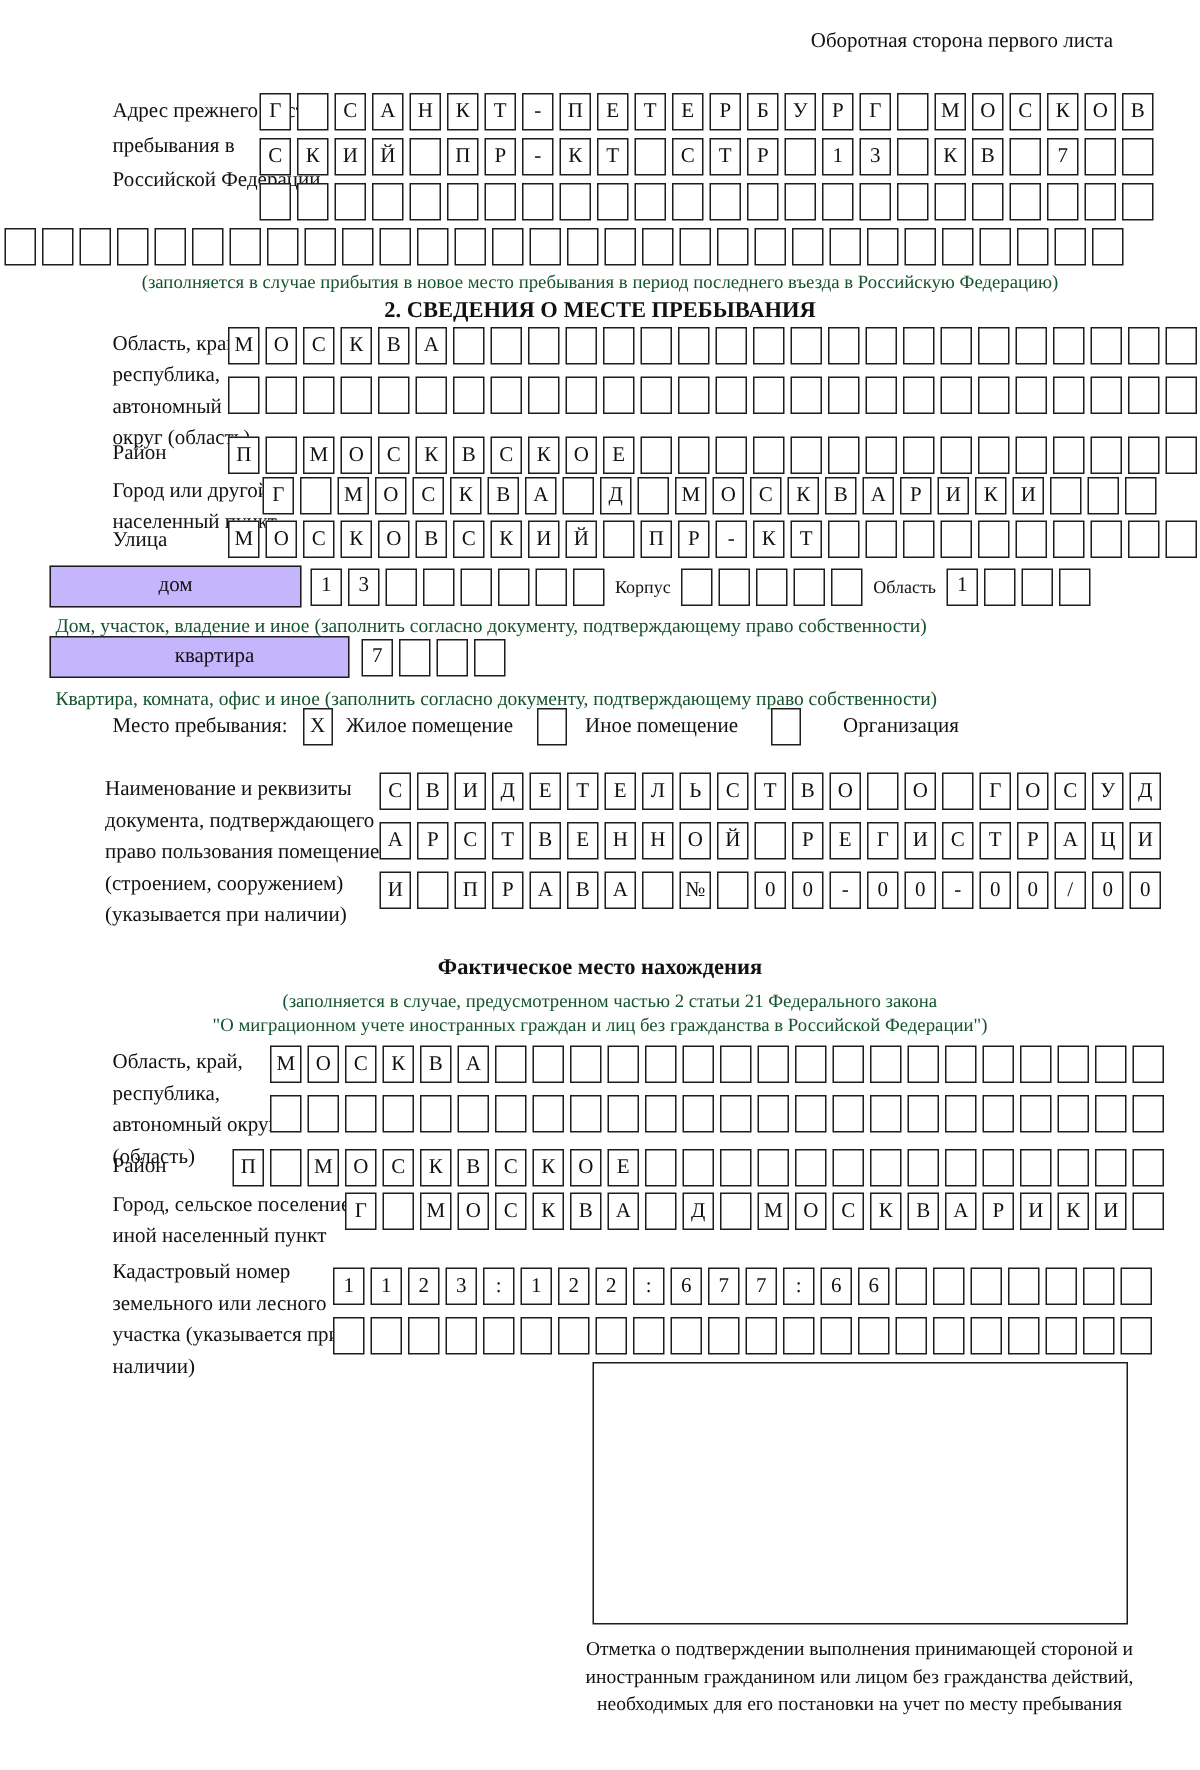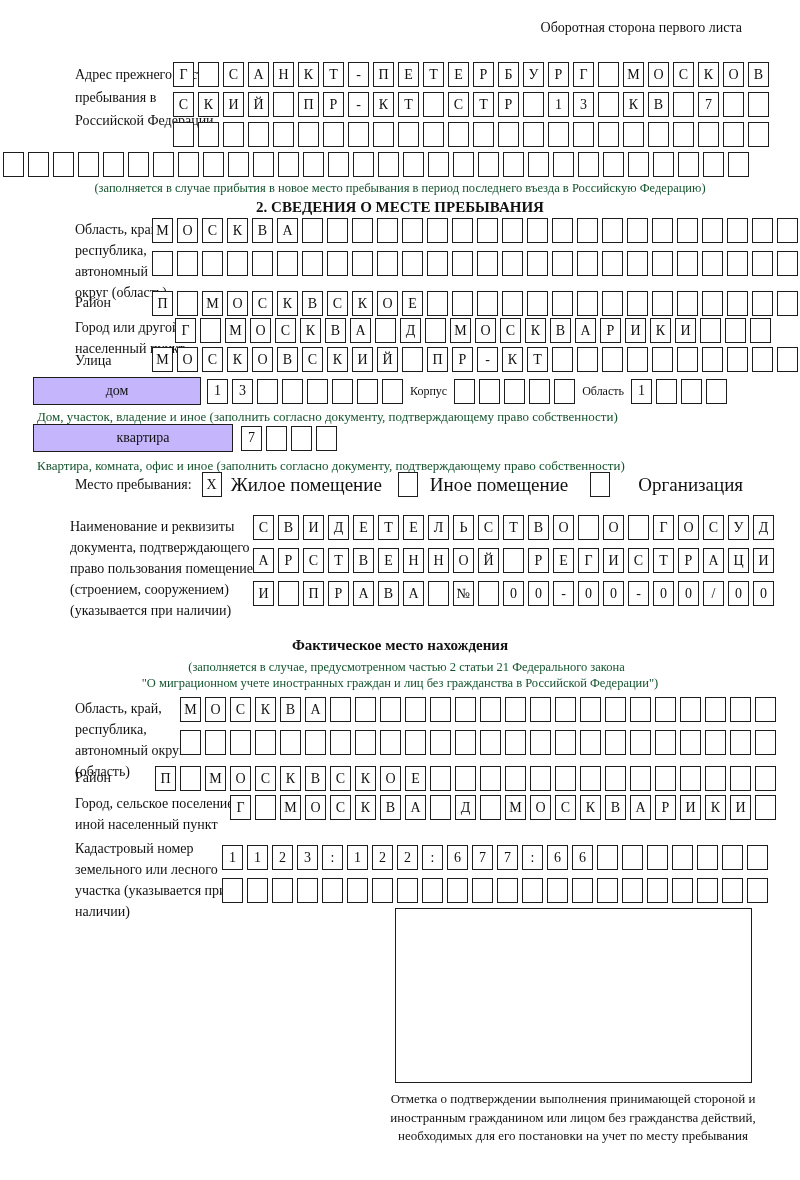--- a/index.html
+++ b/index.html
@@ -39,21 +39,21 @@
   #lbl-street{top:350px;left:75px;}
   #street-r{top:347px;left:152px;}
   #house-row{top:377px;left:33px;}
   #house-box{width:168px;margin-right:6px;}
   #house-caption{top:409px;left:37px;font-size:13px;}
   #apt-row{top:424px;left:33px;}
   #apt-box{width:200px;margin-right:8px;padding-left:20px;}
   #apt-caption{top:458px;left:37px;font-size:13px;}
   #stay-row{top:472px;left:75px;font-size:14px;}
   #stay-row .lead{margin-right:10px;}
-  .optlbl{font-size:19px;}
+  .optlbl{font-size:14px;}
   .m-a{margin:0 16px 0 9px;}
   .m-b{margin:0 22px 0 12px;}
   .m-c{margin:0 16px 0 28px;font-family:Liberation Serif, serif;}
   #stay-note{top:498px;left:160px;width:355px;text-align:center;}
   #lbl-doc{top:516px;left:70px;width:200px;}
   #doc-r1{top:515px;left:253px;}
   #doc-r2{top:548px;left:253px;}
   #doc-r3{top:581px;left:253px;}
   #fact-title{top:637px;font-size:15px;}
   #fact-cap1{top:660px;padding-left:13px;}

